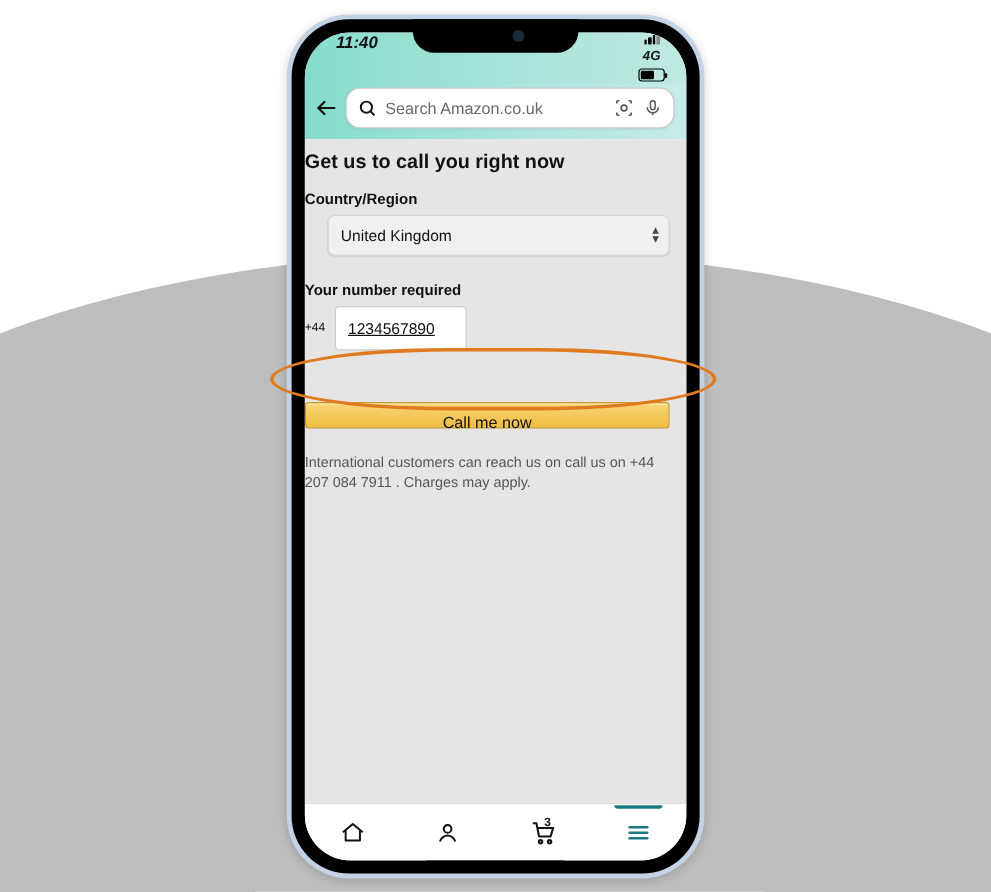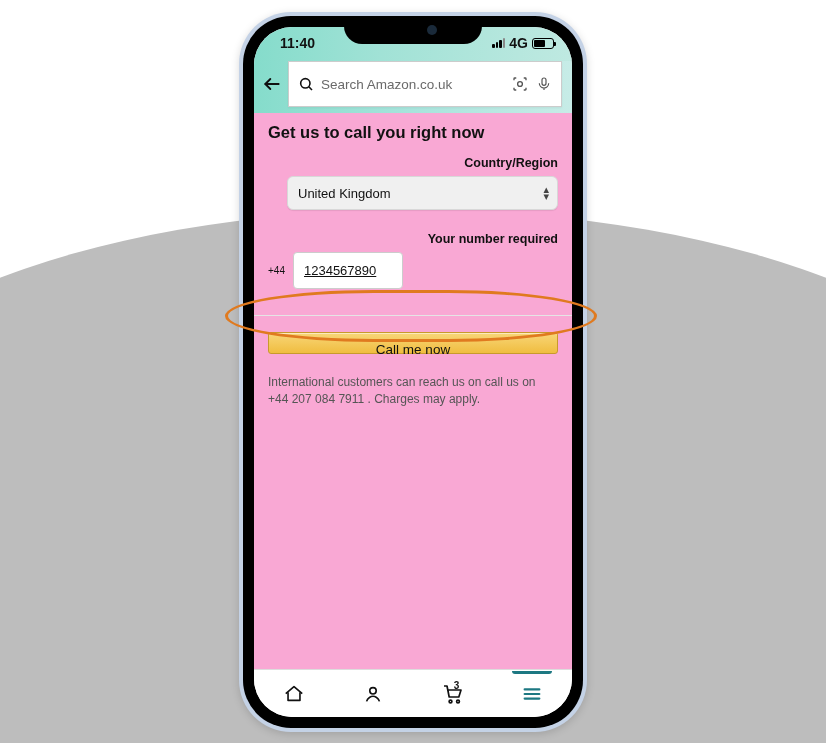--- a/index.html
+++ b/index.html
@@ -68,25 +68,25 @@
     bottom: 6px; left: 50%; transform: translateX(-50%);
     width: 118px; height: 5px;
     background: #000;
     border-radius: 3px;
     z-index: 20;
   }
   
   .statusbar {
     flex: 0 0 34px;
     background: linear-gradient(90deg, #85dccb 0%, #a1e2d6 40%, #bfe9e1 100%);
-    display: flex; align-items: center; justify-content: space-between;
+    display: flex; align-items: flex-start; justify-content: space-between;
     padding: 0 18px 2px 26px;
-    font-size: 14px; font-weight: 600; color: #111;
-  }
-  .status-right { display: flex; align-items: center; gap: 4px; font-size: 14px; font-weight: 600; }
+    font-size: 14px; font-weight: 600; color: #111; font-style: italic;
+  }
+  .status-right { display: flex; align-items: center; gap: 4px; font-size: 11px; font-weight: 600; flex-direction: column; }
   .battery {
     width: 22px; height: 11px;
     border: 1.3px solid #000; border-radius: 3px;
     position: relative;
   }
   .battery::after {
     content: ""; position: absolute;
     right: -3px; top: 3px; width: 2px; height: 4px;
     background: #000; border-radius: 0 1px 1px 0;
   }
@@ -103,42 +103,42 @@
     flex: 0 0 46px;
     background: linear-gradient(90deg, #85dccb 0%, #a8e4dc 50%, #c7ece7 100%);
     display: flex; align-items: center;
     padding: 0 10px 6px 8px; gap: 6px;
   }
   .back-arrow { width: 20px; height: 20px; display:flex;align-items:center;justify-content:center; }
   .searchbox {
     flex: 1 1 auto;
     background: #fff;
     border: 1px solid #ccc;
-    border-radius: 0;
-    height: 46px;
+    border-radius: 12px;
+    height: 34px;
     display: flex; align-items: center;
     padding: 0 8px; gap: 6px;
     box-shadow: 0 1px 2px rgba(0,0,0,0.05);
   }
   .searchbox input {
     flex: 1 1 auto; border: none; outline: none;
     font-size: 13.5px; color: #111;
     background: transparent;
   }
   .searchbox input::placeholder { color: #6a6a6a; }
   .sicon { width: 18px; height:18px; color:#555; display:flex;align-items:center;justify-content:center; }
   
   .content {
     flex: 1 1 auto; overflow: hidden;
-    background: #f9a8d4;
-    padding: 10px 14px 0 14px;
+    background: #e5e5e5;
+    padding: 10px 14px 0 0;
     font-size: 13px; color: #111;
   }
   .page-title { font-size: 16.5px; font-weight: 700; margin-bottom: 14px; }
-  .lbl { font-size: 12.5px; font-weight: 700; margin-bottom: 6px; text-align: right; }
+  .lbl { font-size: 12.5px; font-weight: 700; margin-bottom: 6px; }
   .select-wrap {
     position: relative;
     background: #f0f0f0;
     border: 1px solid #d8d8d8;
     border-radius: 6px;
     height: 34px;
     display: flex; align-items: center;
     padding: 0 30px 0 10px;
     box-shadow: 0 1px 1px rgba(0,0,0,0.08);
     margin-bottom: 22px;

